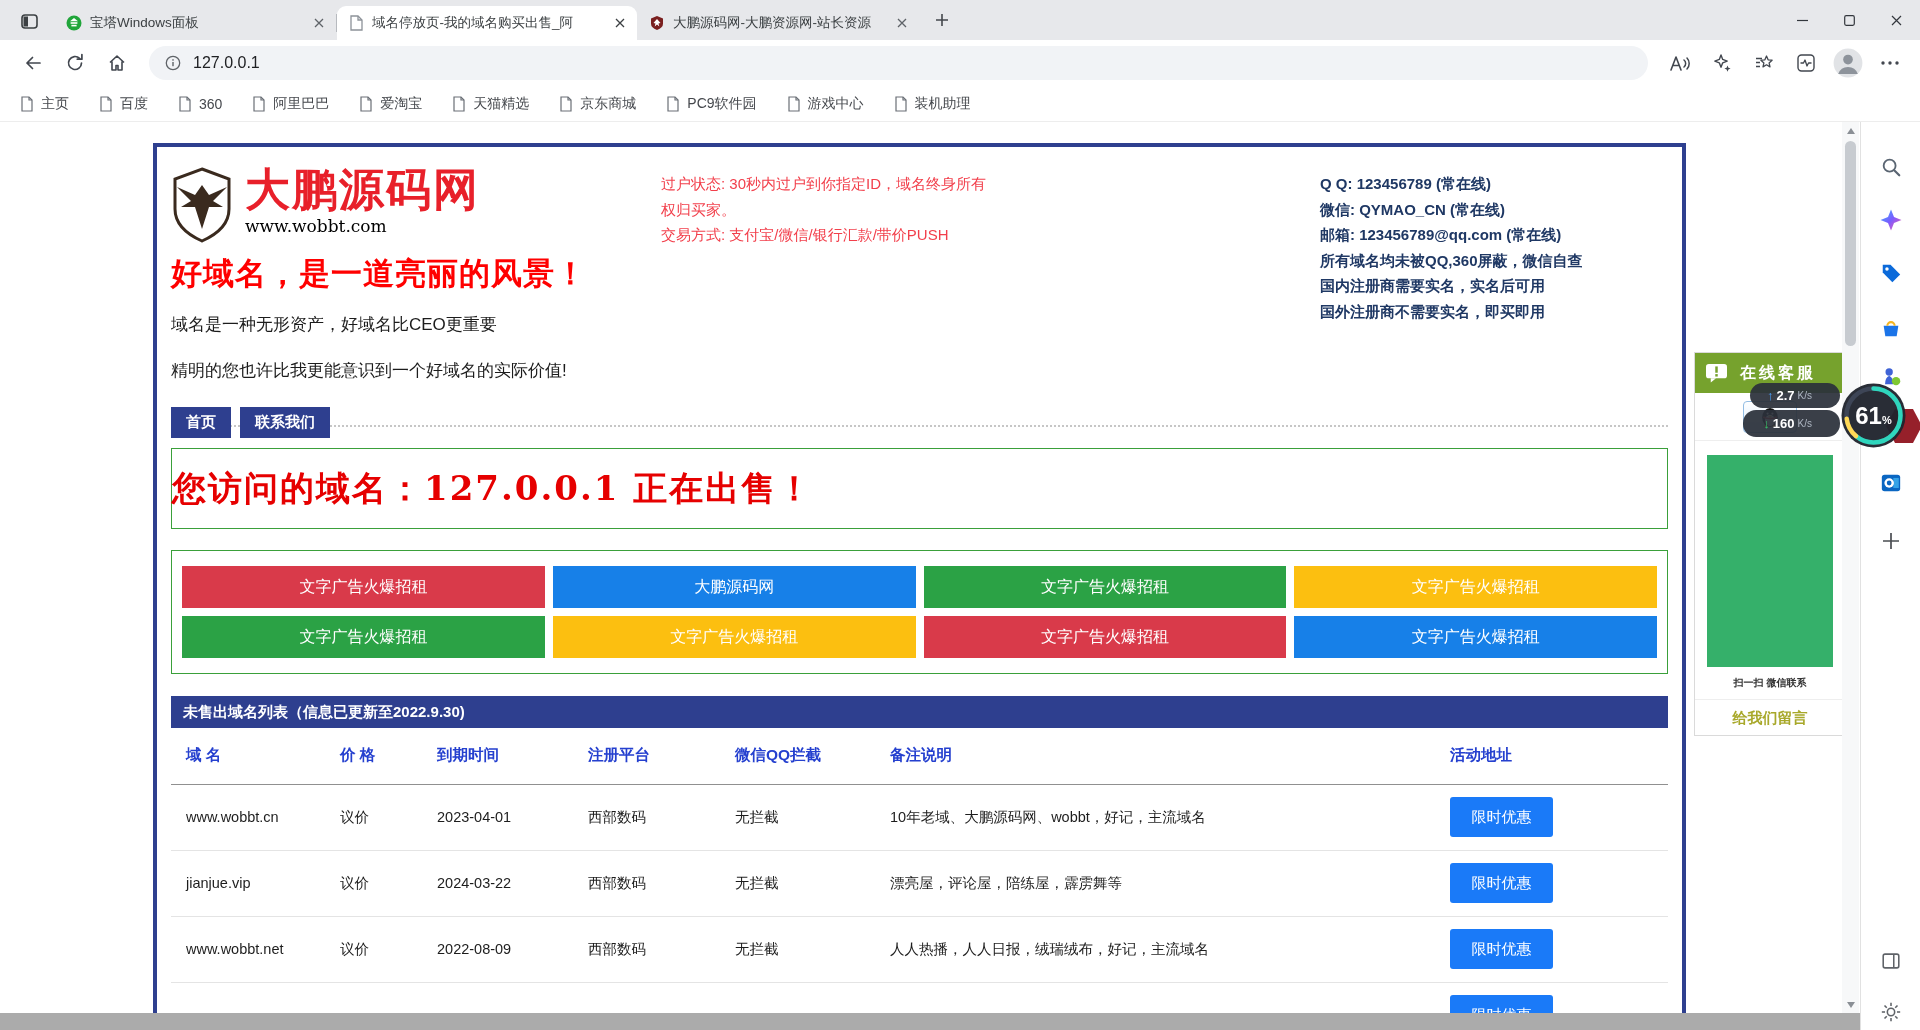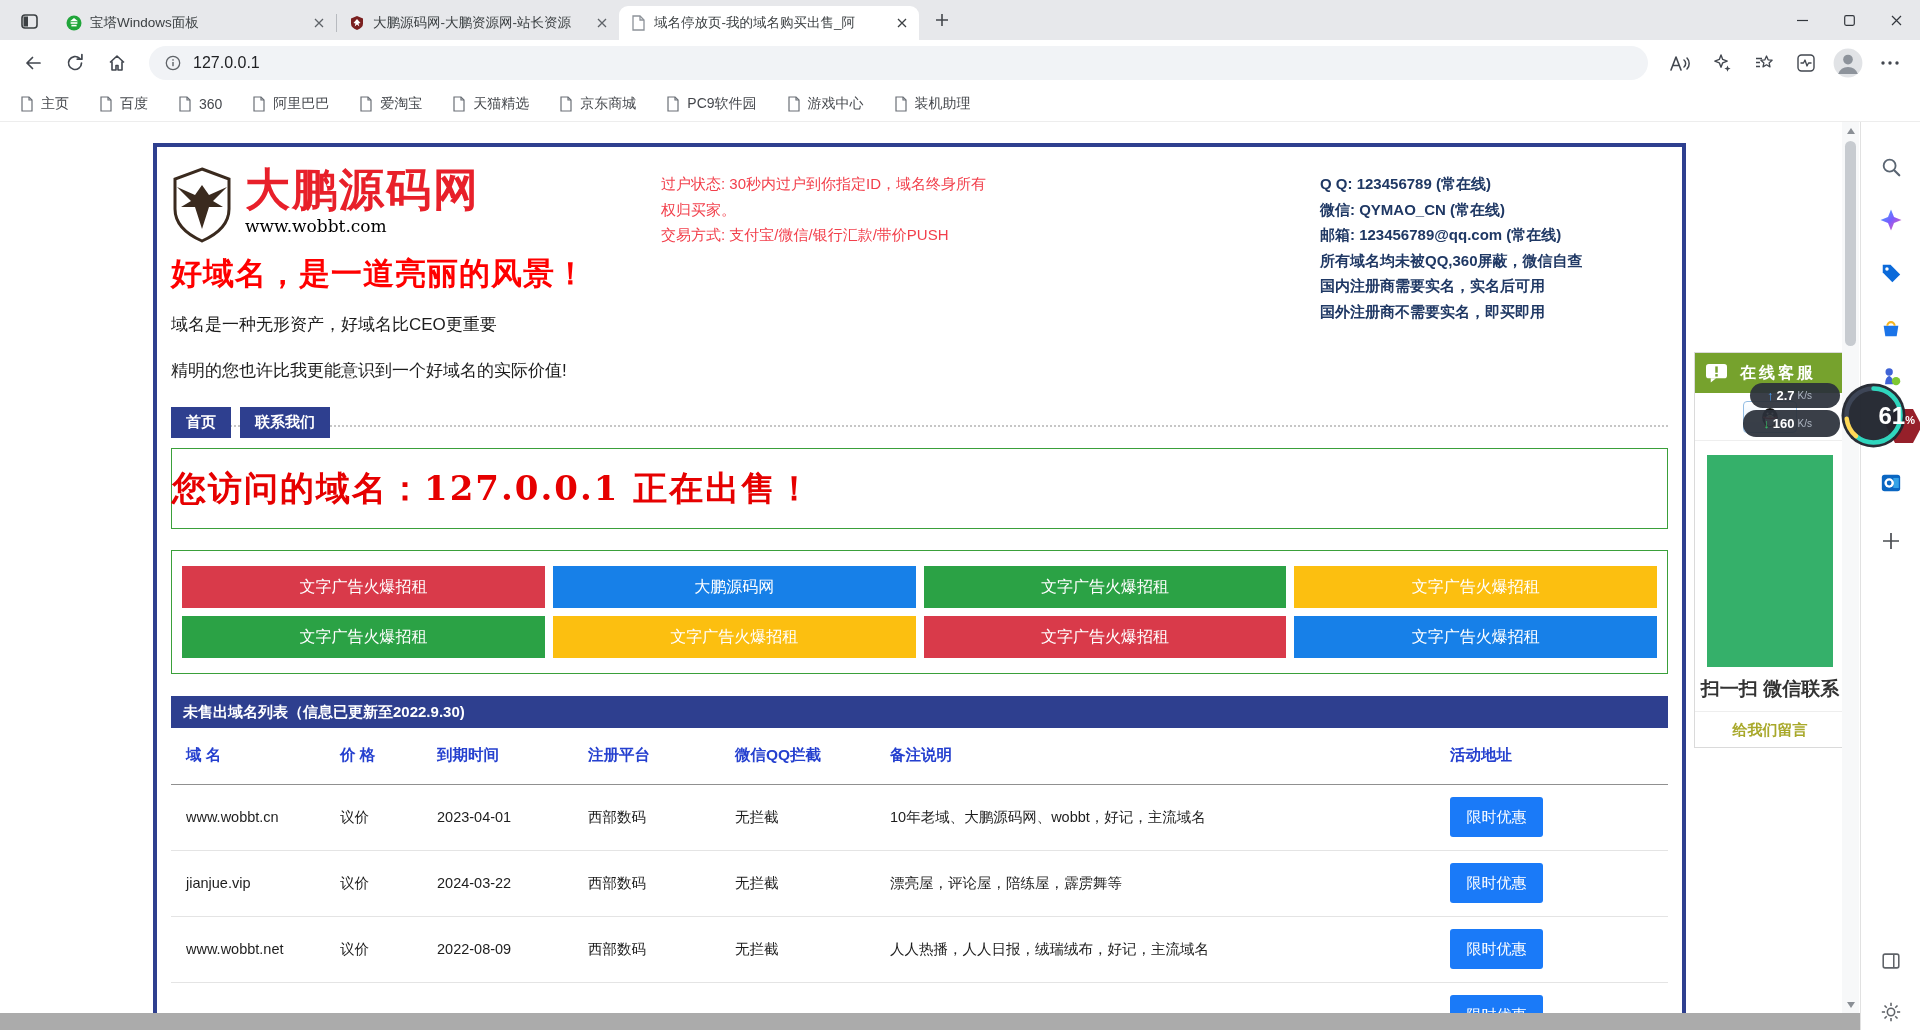--- a/index.html
+++ b/index.html
@@ -58,43 +58,43 @@
   .ads { margin-top:21px; border:1px solid #3aa03a; padding:15px 10px; display:grid;
          grid-template-columns:repeat(4,1fr); gap:8px; }
   .ad { height:42px; display:flex; align-items:center; justify-content:center; color:#fff; font-size:16px; cursor:pointer; }
 
   .twrap { margin-top:22px; }
   .tbar { background:#2e3f8f; color:#fff; height:32px; line-height:32px; font-weight:bold; font-size:15px; padding-left:12px; }
   table { width:100%; border-collapse:collapse; font-size:14.5px; color:#1d1d1d; table-layout:fixed; }
   th { height:56px; text-align:left; color:#2540cf; font-size:15.5px; font-weight:bold; border-bottom:1px solid #909090; }
   th:first-child, td:first-child { padding-left:15px; }
   td { height:66px; border-bottom:1px solid #e4e4e4; overflow:hidden; white-space:nowrap; }
-  .actbtn { width:93px; height:40px; background:#1a7af8; color:#fff; font-size:15px; display:flex;
+  .actbtn { width:103px; height:40px; background:#1a7af8; color:#fff; font-size:15px; display:flex;
             align-items:center; justify-content:center; border-radius:3px; cursor:pointer; }
 
   
   .service { position:absolute; left:1694px; top:230px; width:152px; background:#fff; border:1px solid #dadada; z-index:10; }
   .svc-hd { height:40px; background:#76a22d; color:#fff; font-weight:bold; font-size:16px; display:flex;
             align-items:center; gap:12px; padding-left:10px; letter-spacing:3px; }
   .svc-qq { height:48px; display:flex; align-items:center; justify-content:center; border-bottom:1px solid #eee; }
   .qqbtn { display:flex; align-items:center; gap:6px; border:1px solid #93bde4; border-radius:4px;
            background:linear-gradient(#ffffff,#d9ecff); padding:4px 16px; cursor:pointer; }
   .qr { width:126px; height:212px; background:#35b06a; margin:14px auto 0; }
-  .scan { margin-top:9px; text-align:center; font-weight:bold; font-size:19px; color:#333; }
+  .scan { margin-top:9px; text-align:center; font-weight:bold; font-size:10px; color:#333; }
   .msg { margin-top:9px; border-top:1px solid #eee; height:36px; line-height:36px; text-align:center;
          color:#a8a82a; font-size:15px; font-weight:bold; cursor:pointer; }
 
   
   .pill { position:absolute; background:rgba(43,48,58,.93); border-radius:13px; color:#fff; display:flex;
           align-items:center; justify-content:flex-end; gap:3px; font-size:13px; font-weight:bold; z-index:40; padding-right:28px; }
   .pill .unit { font-size:10px; color:#aeb6c2; font-weight:normal; }
   .arr-up { color:#4aa3ff; } .arr-dn { color:#35c46a; }
   .ring { position:absolute; left:1840px; top:260px; width:67px; height:67px; z-index:41; }
-  .pct { position:absolute; left:8px; top:0; width:67px; height:67px; display:flex; align-items:center;
-         justify-content:flex-end; color:#fff; font-weight:bold; font-size:24px; }
+  .pct { position:absolute; left:0; top:0; width:67px; height:67px; display:flex; align-items:center;
+         justify-content:center; color:#fff; font-weight:bold; font-size:24px; }
   .pcts { font-size:11px; margin-top:9px; }
   .hexa { position:absolute; left:1886px; top:287px; width:36px; height:34px; background:#96202a; z-index:39;
           clip-path:polygon(25% 0,75% 0,100% 50%,75% 100%,25% 100%,0 50%); }
 
   
   .sbar { position:absolute; left:1842px; top:0; width:17px; height:891px; background:#f7f8f9; z-index:30; }
   .sb-arrow { position:absolute; left:0; width:17px; height:17px; display:flex; align-items:center; justify-content:center; }
   .tri-up { width:0; height:0; border-left:4.5px solid transparent; border-right:4.5px solid transparent; border-bottom:6px solid #8a8f95; }
   .tri-dn { width:0; height:0; border-left:4.5px solid transparent; border-right:4.5px solid transparent; border-top:6px solid #8a8f95; }
   .sb-thumb { position:absolute; left:3px; top:19px; width:11px; height:205px; background:#c7cbd0; border-radius:6px; }
@@ -122,42 +122,42 @@
       </svg>
     <span class="ttl">宝塔Windows面板</span>
     <span class="tab-x">
         <svg width="10" height="10" viewBox="0 0 10 10">
           <path d="M1 1 L9 9 M9 1 L1 9" stroke="#5f6368" stroke-width="1.3"></path>
         </svg>
       </span>
   </div>
   <div class="tabdiv"></div>
 
+  <div class="tab active">
+    <svg width="15" height="16" viewBox="0 0 15 16">
+        <path d="M2 1 h7 l4 4 v10 H2 Z" fill="#fff" stroke="#8d9299" stroke-width="1.3"></path>
+        <path d="M9 1 v4 h4" fill="none" stroke="#8d9299" stroke-width="1.3"></path>
+      </svg>
+    <span class="ttl">域名停放页-我的域名购买出售_阿</span>
+    <span class="tab-x">
+        <svg width="10" height="10" viewBox="0 0 10 10">
+          <path d="M1 1 L9 9 M9 1 L1 9" stroke="#3c4043" stroke-width="1.3"></path>
+        </svg>
+      </span>
+  </div>
+
   <div class="tab">
     <svg width="16" height="16" viewBox="0 0 16 16">
         <path d="M8 1 l6 2.6 v5 q0 4.4 -6 6.4 q-6-2-6-6.4 v-5 Z" fill="#7a1f1f"></path>
         <path d="M8 4 l3.5 4 -2 .4 .8 3 -2.3-2-2.3 2 .8-3 -2-.4 Z" fill="#fff"></path>
       </svg>
     <span class="ttl">大鹏源码网-大鹏资源网-站长资源</span>
     <span class="tab-x">
         <svg width="10" height="10" viewBox="0 0 10 10">
           <path d="M1 1 L9 9 M9 1 L1 9" stroke="#5f6368" stroke-width="1.3"></path>
-        </svg>
-      </span>
-  </div>
-
-  <div class="tab active">
-    <svg width="15" height="16" viewBox="0 0 15 16">
-        <path d="M2 1 h7 l4 4 v10 H2 Z" fill="#fff" stroke="#8d9299" stroke-width="1.3"></path>
-        <path d="M9 1 v4 h4" fill="none" stroke="#8d9299" stroke-width="1.3"></path>
-      </svg>
-    <span class="ttl">域名停放页-我的域名购买出售_阿</span>
-    <span class="tab-x">
-        <svg width="10" height="10" viewBox="0 0 10 10">
-          <path d="M1 1 L9 9 M9 1 L1 9" stroke="#3c4043" stroke-width="1.3"></path>
         </svg>
       </span>
   </div>
 
   <div class="newtab">
     <svg width="14" height="14" viewBox="0 0 14 14">
         <path d="M7 1 V13 M1 7 H13" stroke="#44474d" stroke-width="1.6"></path>
       </svg>
   </div>
 

